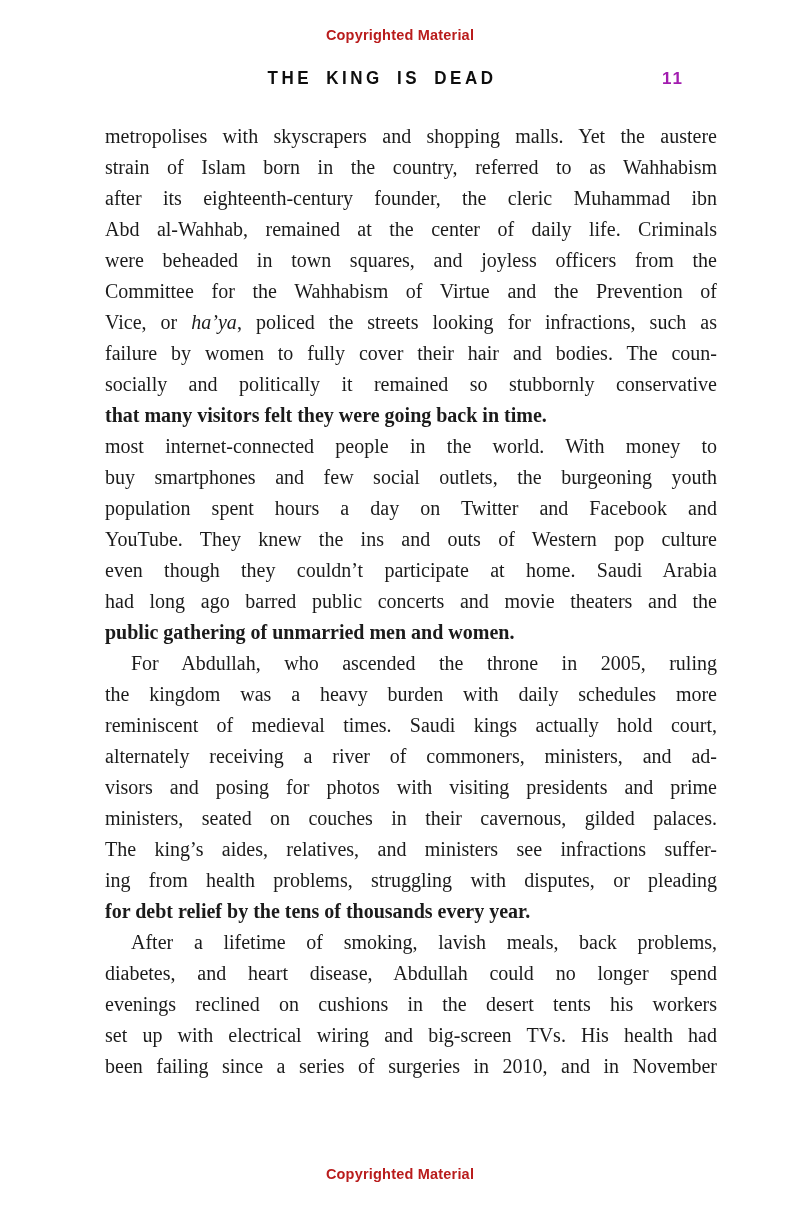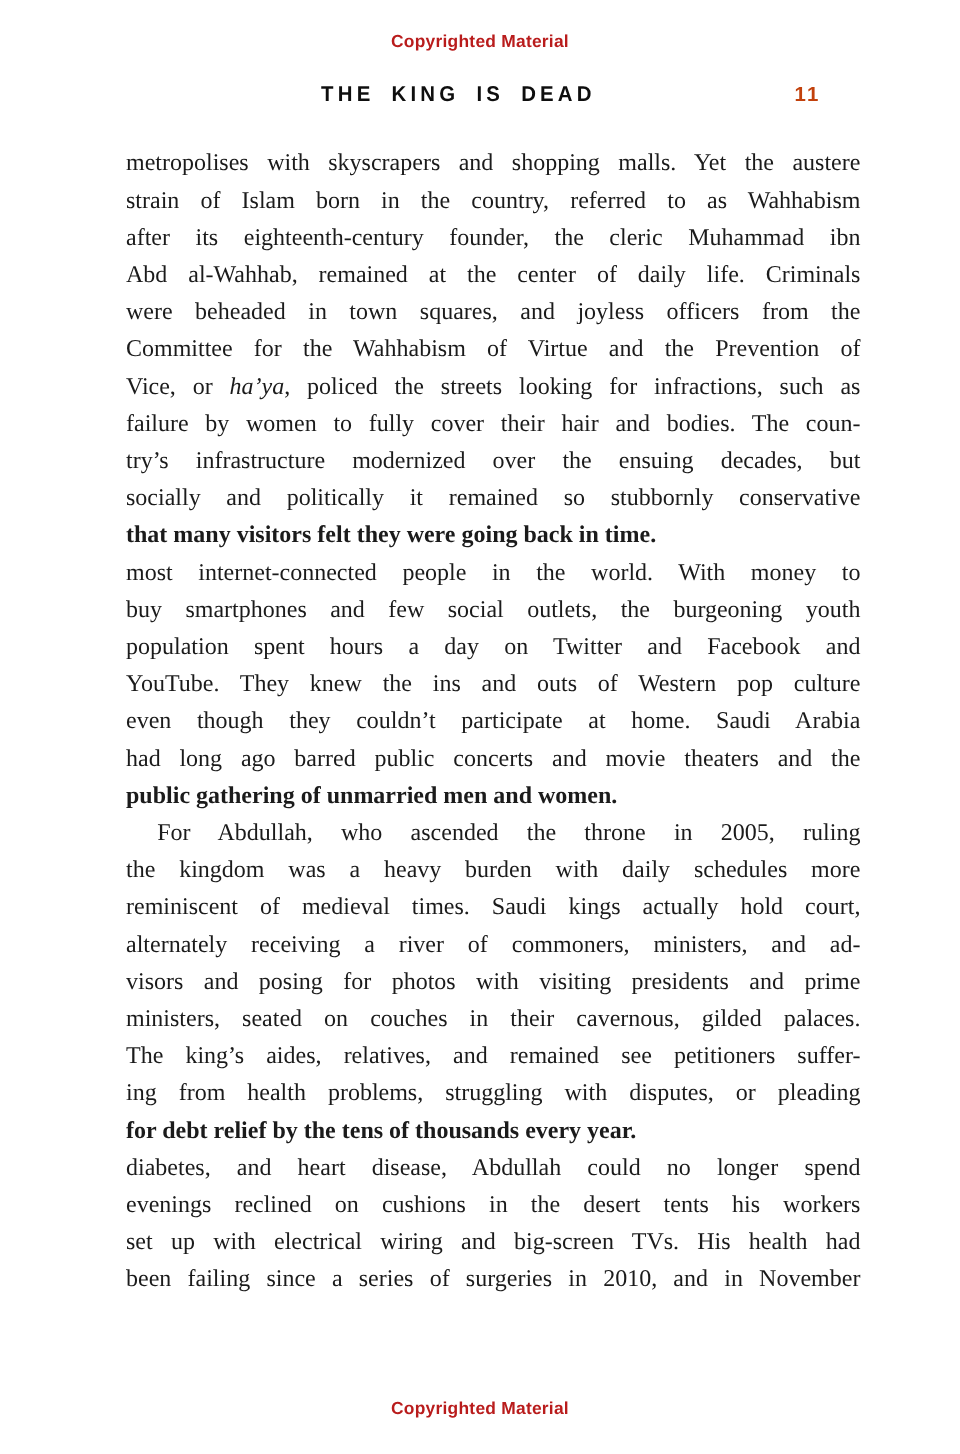--- a/index.html
+++ b/index.html
@@ -37,21 +37,21 @@
     color: #0e0e0e;
     transform: scaleY(1.05);
   }
   .running-head .pagenum {
     position: absolute;
     right: 4px; top: 0;
     font-family: "Liberation Sans", sans-serif;
     font-weight: 700;
     font-size: 17px;
     letter-spacing: 2px;
-    color: #c2410c;
+    color: #a21caf;
   }
   .text-block {
     position: absolute;
     left: 88px; top: 121px; width: 612px;
     font-size: 20px;
     line-height: 31px;
     color: #1b1b1b;
     margin-left: 17px;
   }
   .line {
@@ -80,38 +80,38 @@
 
 <div class="text-block">
     <div class="line"><span>metropolises with skyscrapers and shopping malls. Yet the austere</span></div>
     <div class="line"><span>strain of Islam born in the country, referred to as Wahhabism</span></div>
     <div class="line"><span>after its eighteenth-century founder, the cleric Muhammad ibn</span></div>
     <div class="line"><span>Abd al-Wahhab, remained at the center of daily life. Criminals</span></div>
     <div class="line"><span>were beheaded in town squares, and joyless officers from the</span></div>
     <div class="line"><span>Committee for the Wahhabism of Virtue and the Prevention of</span></div>
     <div class="line"><span>Vice, or </span><span class="it">ha’ya</span><span>, policed the streets looking for infractions, such as</span></div>
     <div class="line"><span>failure by women to fully cover their hair and bodies. The coun-</span></div>
-    <div class="line"><span>try’s infrastructure modernized over the ensuing decades, but</span></div>
     <div class="line"><span>socially and politically it remained so stubbornly conservative</span></div>
     <div class="line left"><span>that many visitors felt they were going back in time.</span></div>
     <div class="line"><span>most internet-connected people in the world. With money to</span></div>
     <div class="line"><span>buy smartphones and few social outlets, the burgeoning youth</span></div>
     <div class="line"><span>population spent hours a day on Twitter and Facebook and</span></div>
     <div class="line"><span>YouTube. They knew the ins and outs of Western pop culture</span></div>
     <div class="line"><span>even though they couldn’t participate at home. Saudi Arabia</span></div>
     <div class="line"><span>had long ago barred public concerts and movie theaters and the</span></div>
     <div class="line left"><span>public gathering of unmarried men and women.</span></div>
     <div class="line indent"><span>For Abdullah, who ascended the throne in 2005, ruling</span></div>
     <div class="line"><span>the kingdom was a heavy burden with daily schedules more</span></div>
     <div class="line"><span>reminiscent of medieval times. Saudi kings actually hold court,</span></div>
     <div class="line"><span>alternately receiving a river of commoners, ministers, and ad-</span></div>
     <div class="line"><span>visors and posing for photos with visiting presidents and prime</span></div>
     <div class="line"><span>ministers, seated on couches in their cavernous, gilded palaces.</span></div>
-    <div class="line"><span>The king’s aides, relatives, and remained see petitioners suffer-</span></div>
+    <div class="line"><span>The king’s aides, relatives, and ministers see infractions suffer-</span></div>
     <div class="line"><span>ing from health problems, struggling with disputes, or pleading</span></div>
     <div class="line left"><span>for debt relief by the tens of thousands every year.</span></div>
+    <div class="line indent"><span>After a lifetime of smoking, lavish meals, back problems,</span></div>
     <div class="line"><span>diabetes, and heart disease, Abdullah could no longer spend</span></div>
     <div class="line"><span>evenings reclined on cushions in the desert tents his workers</span></div>
     <div class="line"><span>set up with electrical wiring and big-screen TVs. His health had</span></div>
     <div class="line"><span>been failing since a series of surgeries in 2010, and in November</span></div>
   </div>
 
 <div class="notice bottom">Copyrighted Material</div>
 
 </body></html>

